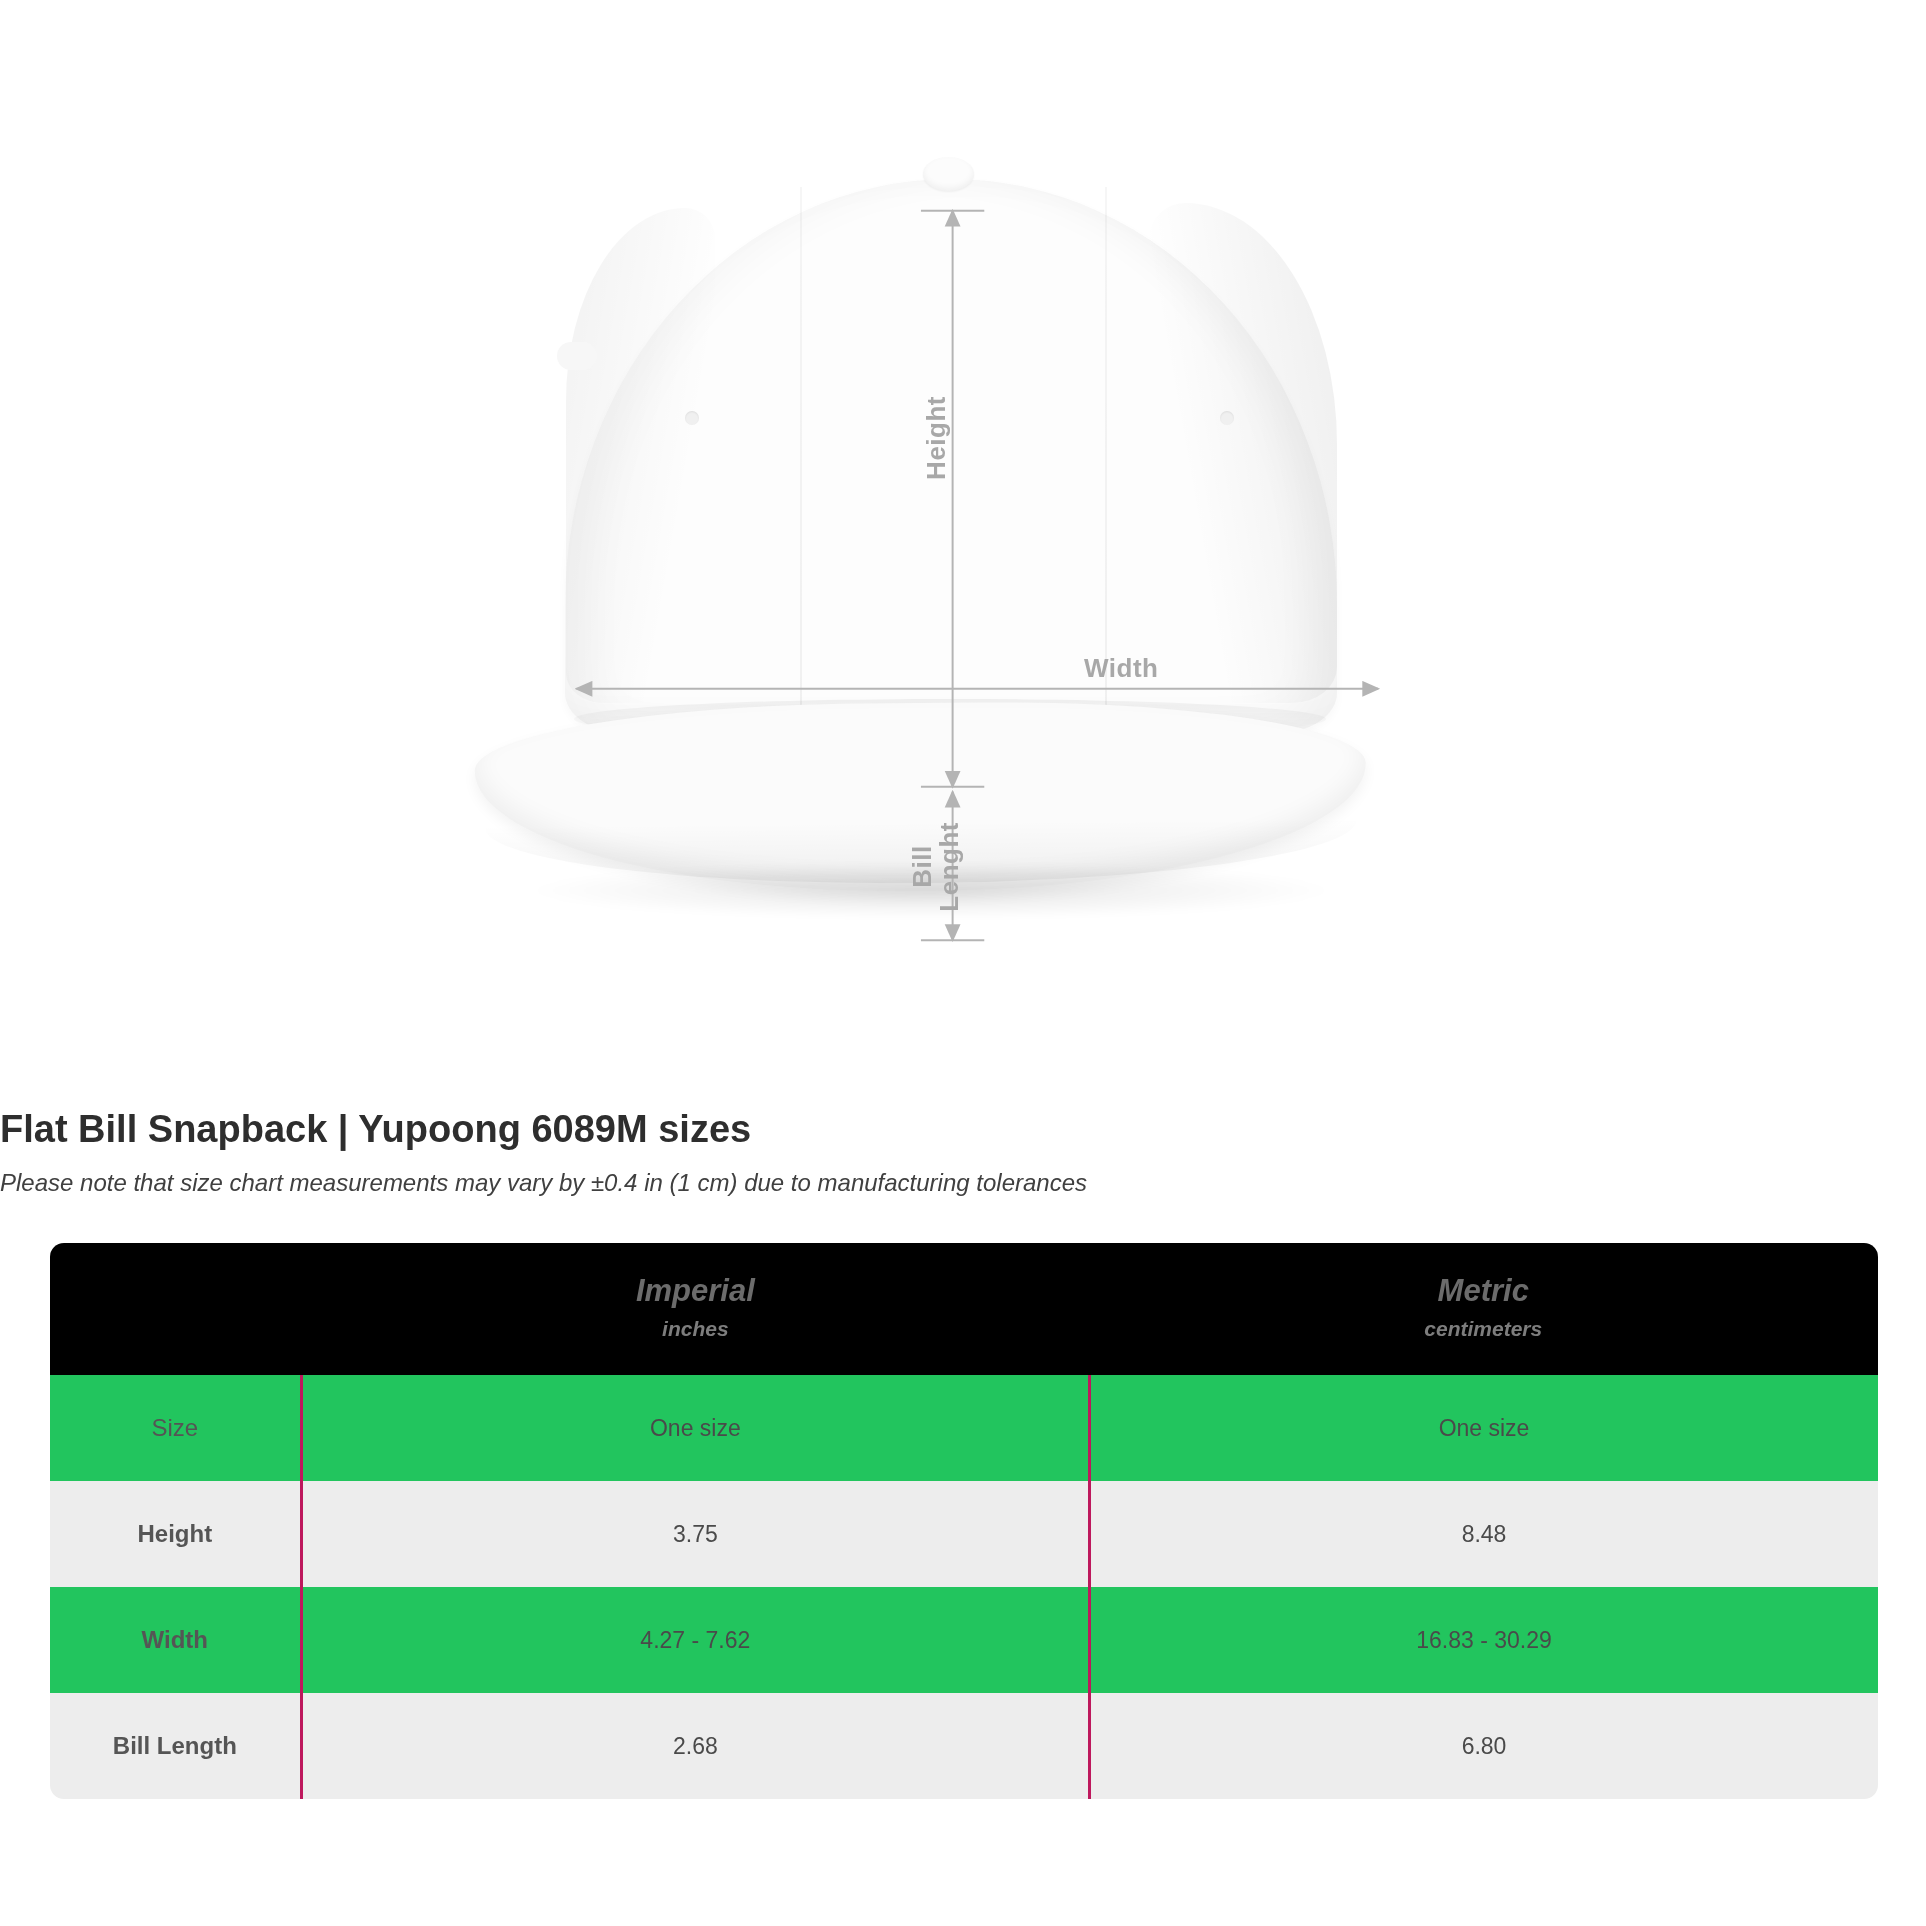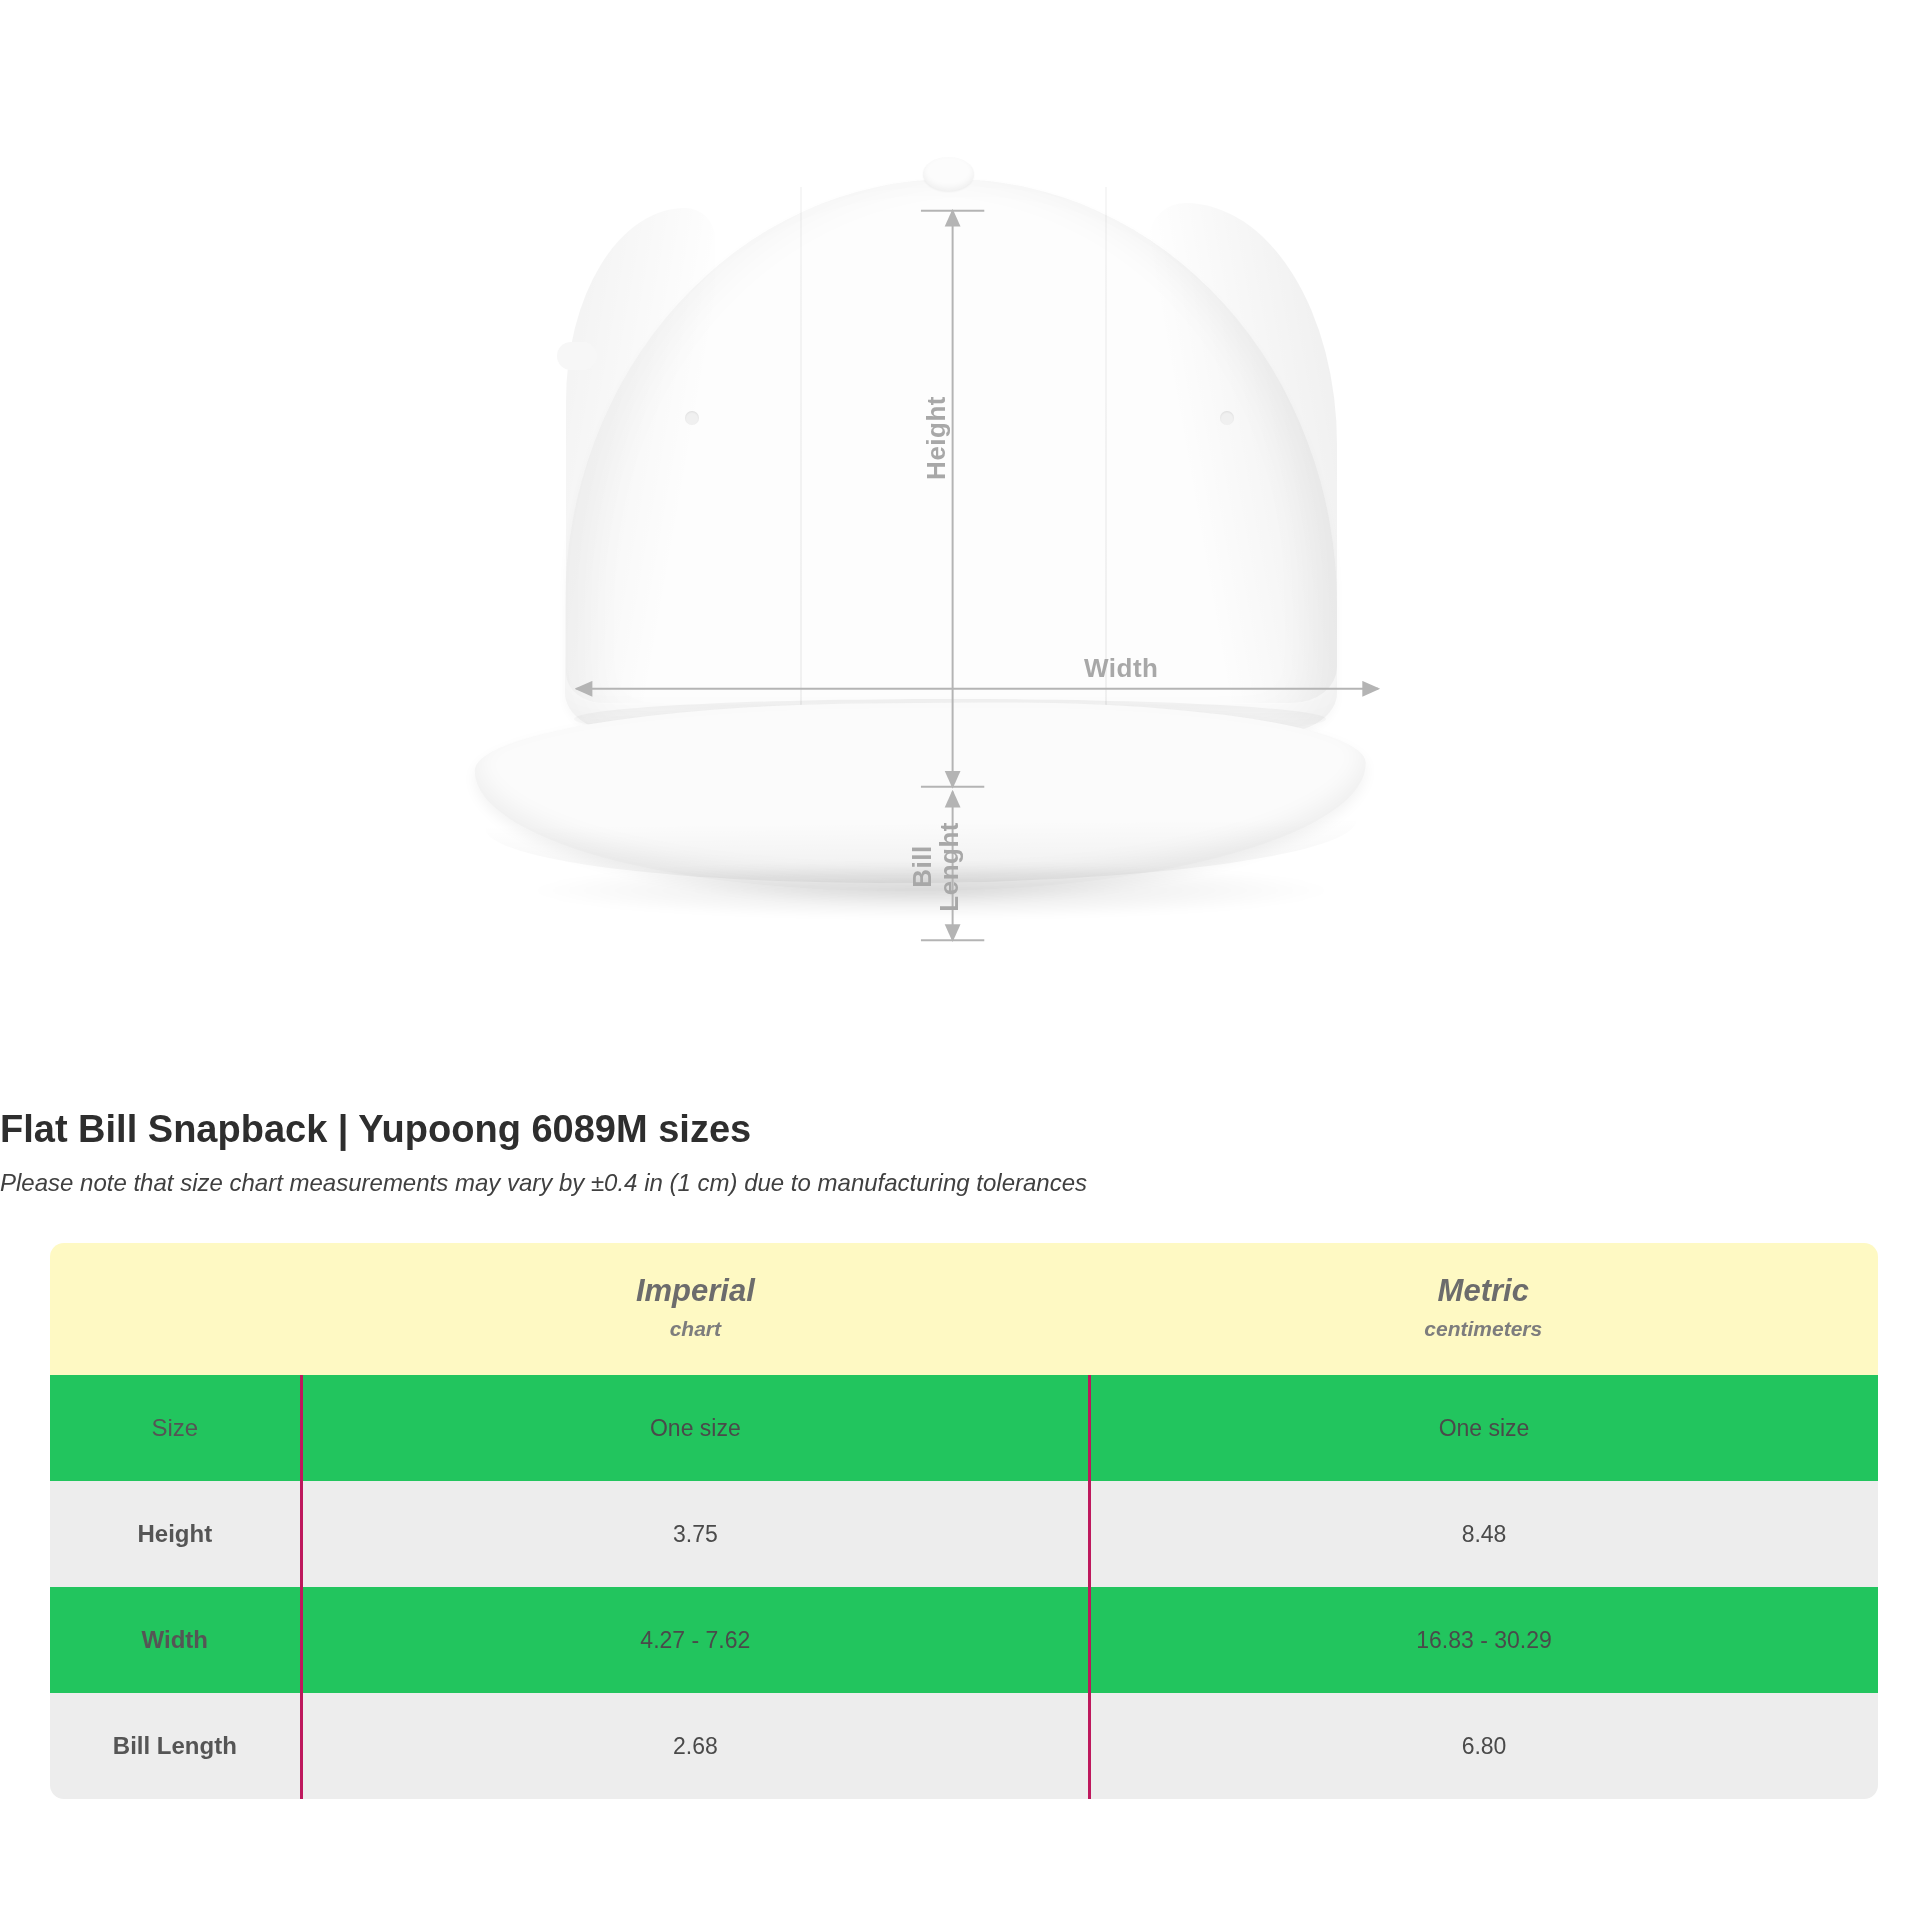--- a/index.html
+++ b/index.html
@@ -213,21 +213,21 @@
   table.size-table th,
   table.size-table td {
     text-align: center;
     vertical-align: middle;
   }
   .col-size  { width: 252px; }
   .col-imp   { width: 787px; }
   .col-met   { width: 788px; }
 
   thead tr.unit-head th {
-    background: #fef9c3;
+    background: #000000;
     padding: 30px 0 34px 0;
   }
   thead tr.unit-head th:first-child {
     border-top-left-radius: 14px;
     border-bottom-left-radius: 0;
   }
   thead tr.unit-head th:last-child {
     border-top-right-radius: 14px;
   }
   .unit-name {
@@ -342,21 +342,21 @@
       <colgroup>
         <col class="col-size">
         <col class="col-imp">
         <col class="col-met">
       </colgroup>
       <thead>
         <tr class="unit-head">
           <th></th>
           <th>
             <span class="unit-name">Imperial</span>
-            <span class="unit-sub">chart</span>
+            <span class="unit-sub">inches</span>
           </th>
           <th>
             <span class="unit-name">Metric</span>
             <span class="unit-sub">centimeters</span>
           </th>
         </tr>
       </thead>
       <tbody>
         <tr class="row-plain row-head">
           <td class="first-col">Size</td>

